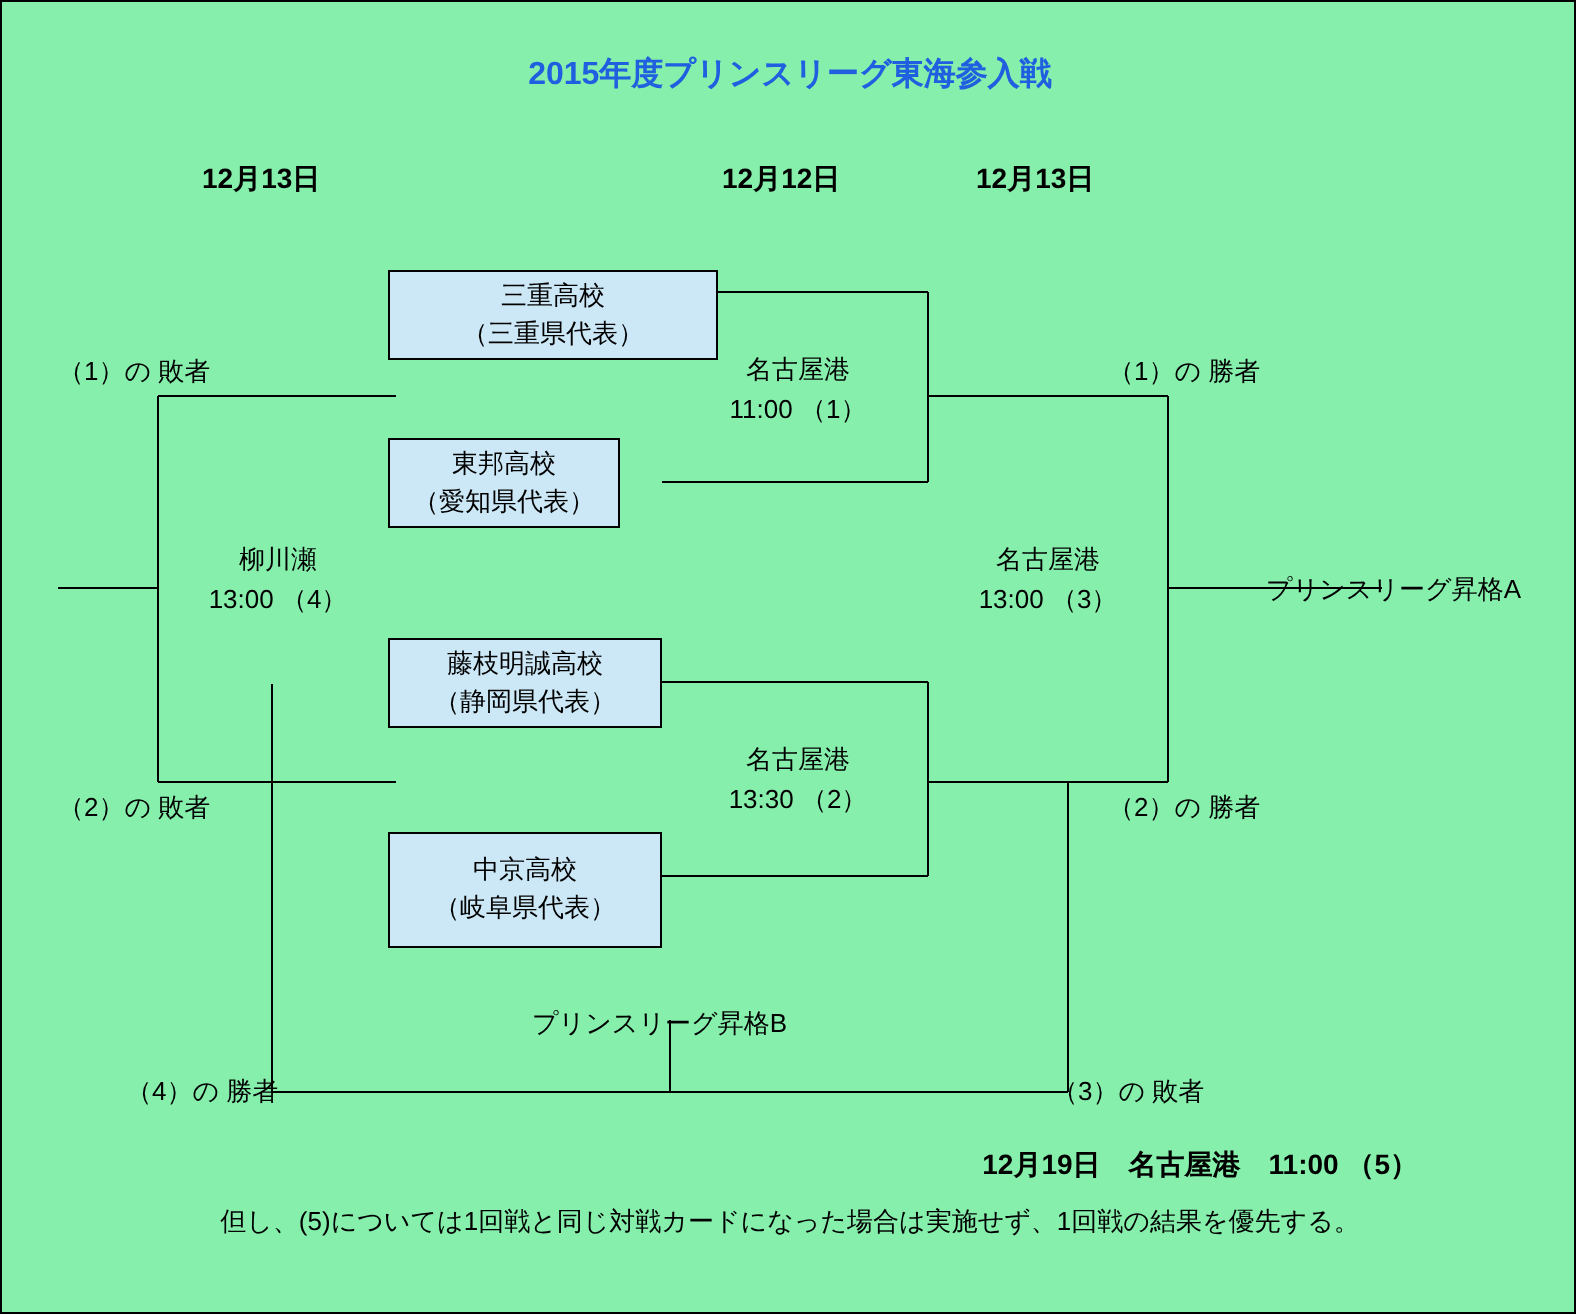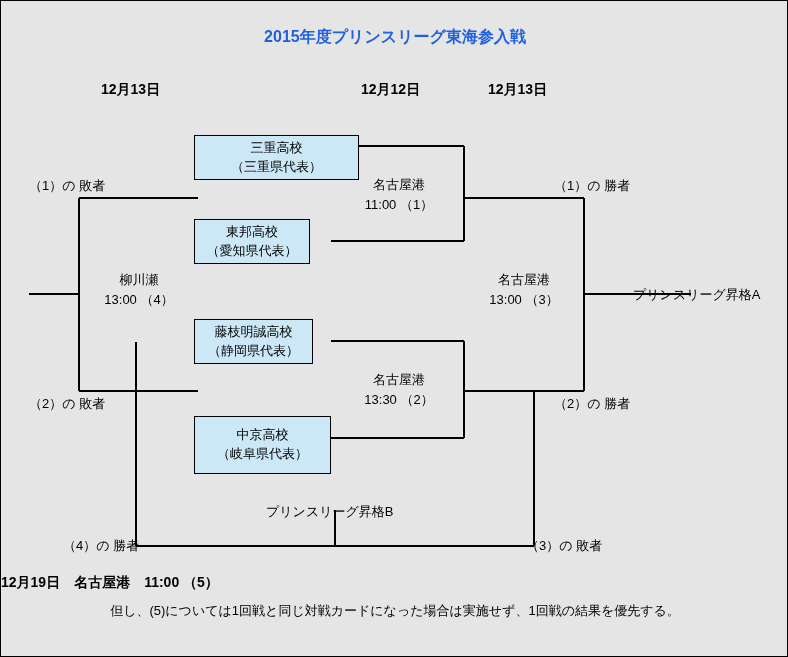--- a/index.html
+++ b/index.html
@@ -4,21 +4,21 @@
 <style>
   html, body {
     margin: 0;
     padding: 0;
     background: #ffffff;
   }
   #page {
     position: relative;
     width: 788px;
     height: 657px;
-    background: #e5e5e5;
+    background: #86efac;
     border: 1px solid #000000;
     box-sizing: border-box;
     font-family: "Liberation Sans", "DejaVu Sans", sans-serif;
     overflow: hidden;
   }
   .title {
     position: absolute;
     left: 0;
     top: 26px;
     width: 788px;
@@ -69,21 +69,21 @@
     position: absolute;
     font-size: 13px;
     color: #000000;
     white-space: nowrap;
   }
   .footer-main {
     position: absolute;
     left: 0;
     top: 573px;
     width: 708px;
-    text-align: left;
+    text-align: right;
     font-size: 14px;
     font-weight: bold;
     color: #000000;
     white-space: nowrap;
   }
   .footer-note {
     position: absolute;
     left: 0;
     top: 601px;
     width: 788px;
@@ -143,21 +143,21 @@
   <div class="team-box" style="left:193px; top:134px; width:165px; height:45px;">
     <span>三重高校</span>
     <span>（三重県代表）</span>
   </div>
 
   <div class="team-box" style="left:193px; top:218px; width:116px; height:45px;">
     <span>東邦高校</span>
     <span>（愛知県代表）</span>
   </div>
 
-  <div class="team-box" style="left:193px; top:318px; width:119px; height:45px;">
+  <div class="team-box" style="left:193px; top:318px; width:137px; height:45px;">
     <span>藤枝明誠高校</span>
     <span>（静岡県代表）</span>
   </div>
 
   <div class="team-box" style="left:193px; top:415px; width:137px; height:58px;">
     <span>中京高校</span>
     <span>（岐阜県代表）</span>
   </div>
 
   <div class="match-label" style="left:333px; top:174px; width:130px;">

